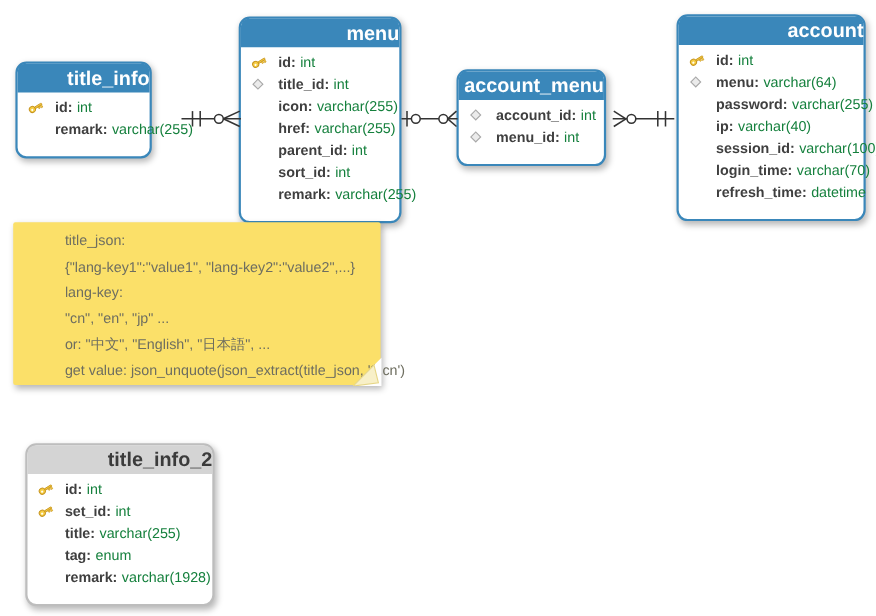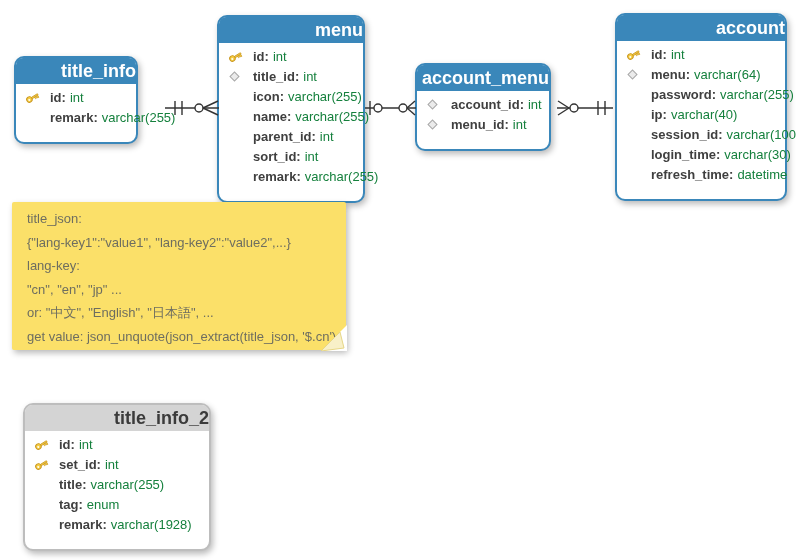--- a/index.html
+++ b/index.html
@@ -54,21 +54,21 @@
   .connector circle{stroke:#333333;stroke-width:1.4;fill:#ffffff;}
 
   
   .note{
     position:absolute;
     left:12px;top:202px;width:334px;height:148px;
     background:#fbe069;
     border-radius:2px;
     box-shadow:2px 3px 6px rgba(0,0,0,0.28);
   }
-  .note-body{padding:5px 15px 0 15px;}
+  .note-body{padding:5px 15px 0 15px;margin-left:32px;}
   .note-line{
     font-size:13px;
     line-height:23.5px;
     color:#6e6e60;
     white-space:nowrap;
   }
   .note-fold{position:absolute;right:-1px;bottom:-1px;}
 </style>
 </head>
 <body>
@@ -128,21 +128,21 @@
         <span class="fname">title_id</span>
         <span class="ftype">int</span>
       </div>
       <div class="frow">
         <span class="ficon"></span>
         <span class="fname">icon</span>
         <span class="ftype">varchar(255)</span>
       </div>
       <div class="frow">
         <span class="ficon"></span>
-        <span class="fname">name</span>
+        <span class="fname">href</span>
         <span class="ftype">varchar(255)</span>
       </div>
       <div class="frow">
         <span class="ficon"></span>
         <span class="fname">parent_id</span>
         <span class="ftype">int</span>
       </div>
       <div class="frow">
         <span class="ficon"></span>
         <span class="fname">sort_id</span>
@@ -218,31 +218,31 @@
         <span class="ftype">varchar(40)</span>
       </div>
       <div class="frow">
         <span class="ficon"></span>
         <span class="fname">session_id</span>
         <span class="ftype">varchar(100)</span>
       </div>
       <div class="frow">
         <span class="ficon"></span>
         <span class="fname">login_time</span>
-        <span class="ftype">varchar(30)</span>
+        <span class="ftype">varchar(70)</span>
       </div>
       <div class="frow">
         <span class="ficon"></span>
         <span class="fname">refresh_time</span>
         <span class="ftype">datetime</span>
       </div>
     </div>
   </div>
 
-  <div class="etable gray" style="left:23px;top:403px;width:188px;">
+  <div class="etable gray" style="left:23px;top:403px;width:172px;">
     <div class="ehead">title_info_2</div>
     <div class="ebody">
       <div class="frow">
         <span class="ficon">
             <svg viewBox="0 0 18 18" width="15" height="15">
               <g transform="rotate(-32 9 9)">
                 <rect x="7.5" y="8.2" width="9" height="1.9" rx="0.9" fill="#f6cd43" stroke="#c7941d" stroke-width="0.9"></rect>
                 <rect x="11.2" y="9.9" width="1.7" height="2.3" fill="#f6cd43" stroke="#c7941d" stroke-width="0.7"></rect>
                 <rect x="14" y="9.9" width="1.7" height="2.9" fill="#f6cd43" stroke="#c7941d" stroke-width="0.7"></rect>
                 <circle cx="4.6" cy="9.1" r="3.3" fill="#f6cd43" stroke="#c7941d" stroke-width="1.1"></circle>

